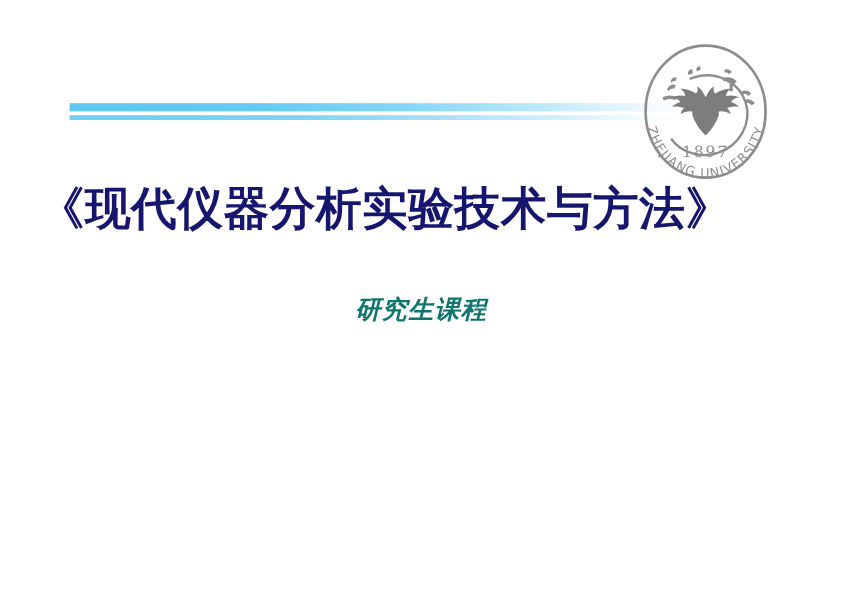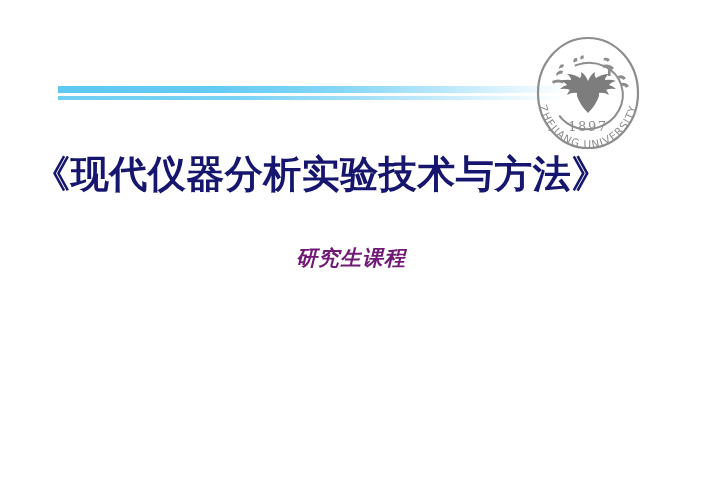--- a/index.html
+++ b/index.html
@@ -94,21 +94,21 @@
     position: absolute;
     left: 0;
     top: 244px;
     width: 702px;
     text-align: center;
     font-family: "DejaVu Sans", "Liberation Sans", sans-serif;
     font-size: 21px;
     font-weight: bold;
     font-style: italic;
     letter-spacing: 1px;
-    color: #701a75;
+    color: #0f766e;
     white-space: nowrap;
   }
 
   #subtitle-term {
     position: absolute;
     left: 0;
     top: 292px;
     width: 702px;
     text-align: center;
     font-family: "DejaVu Sans", "Liberation Sans", sans-serif;

